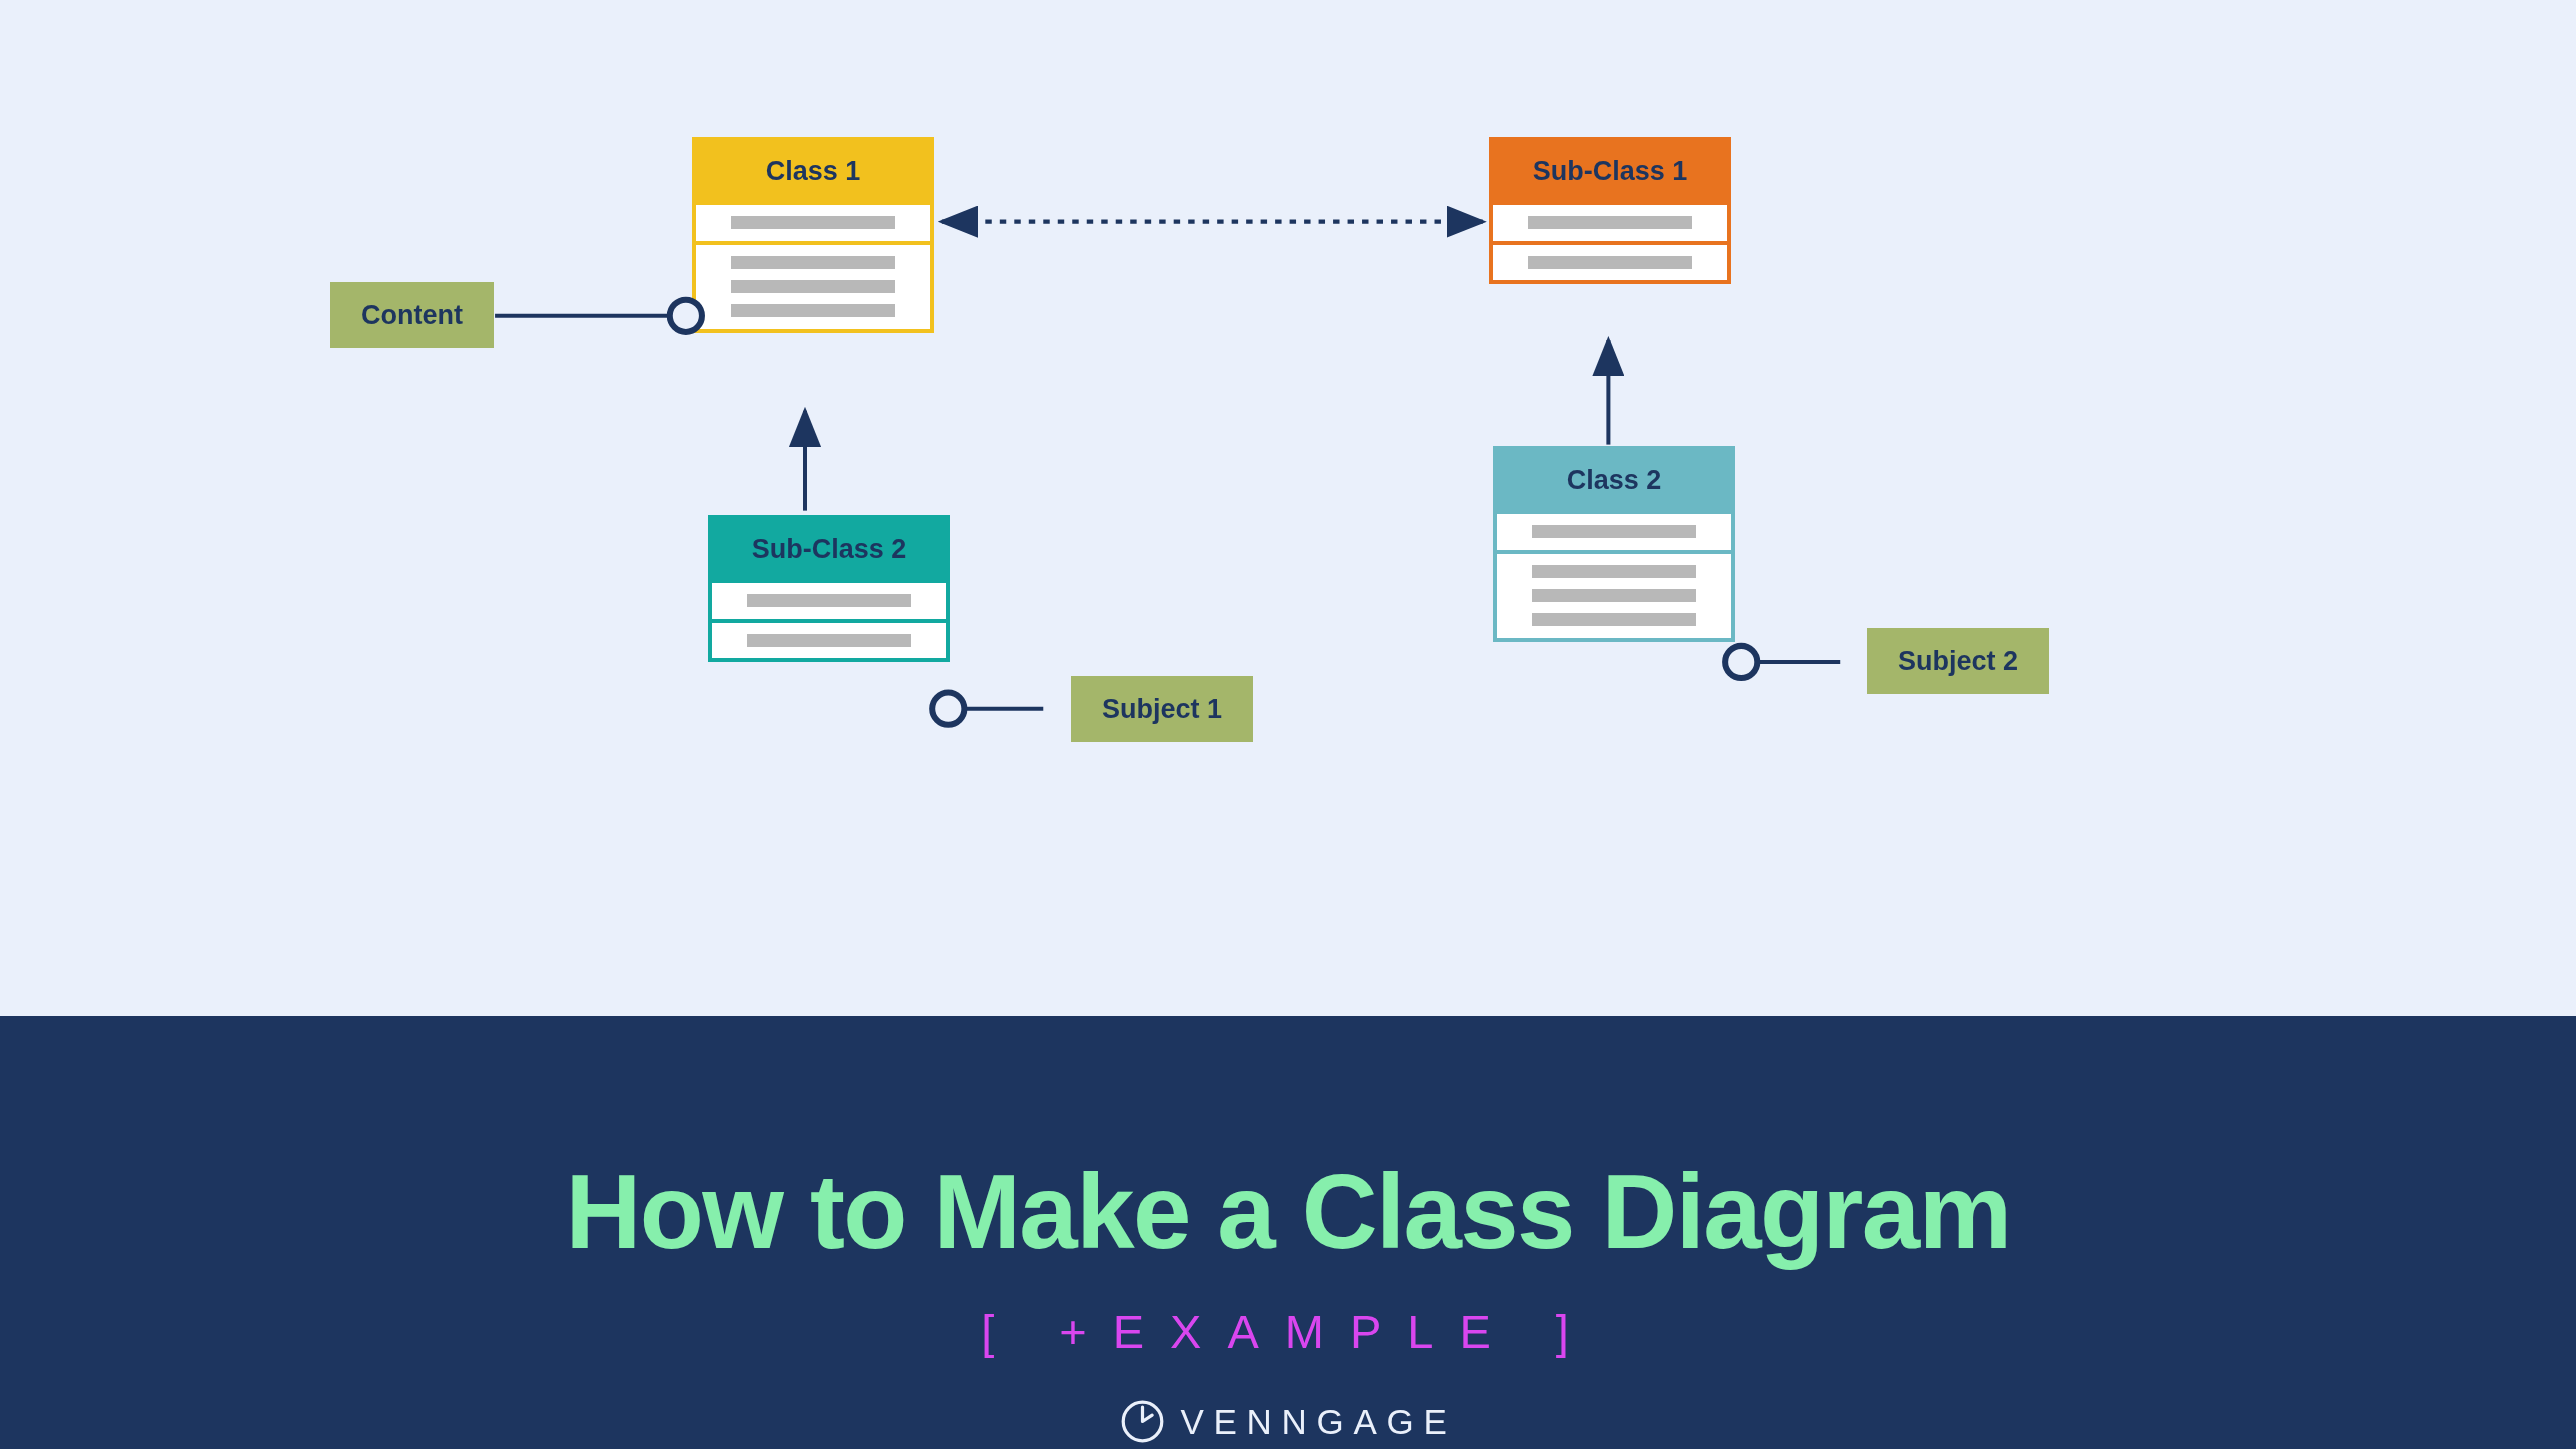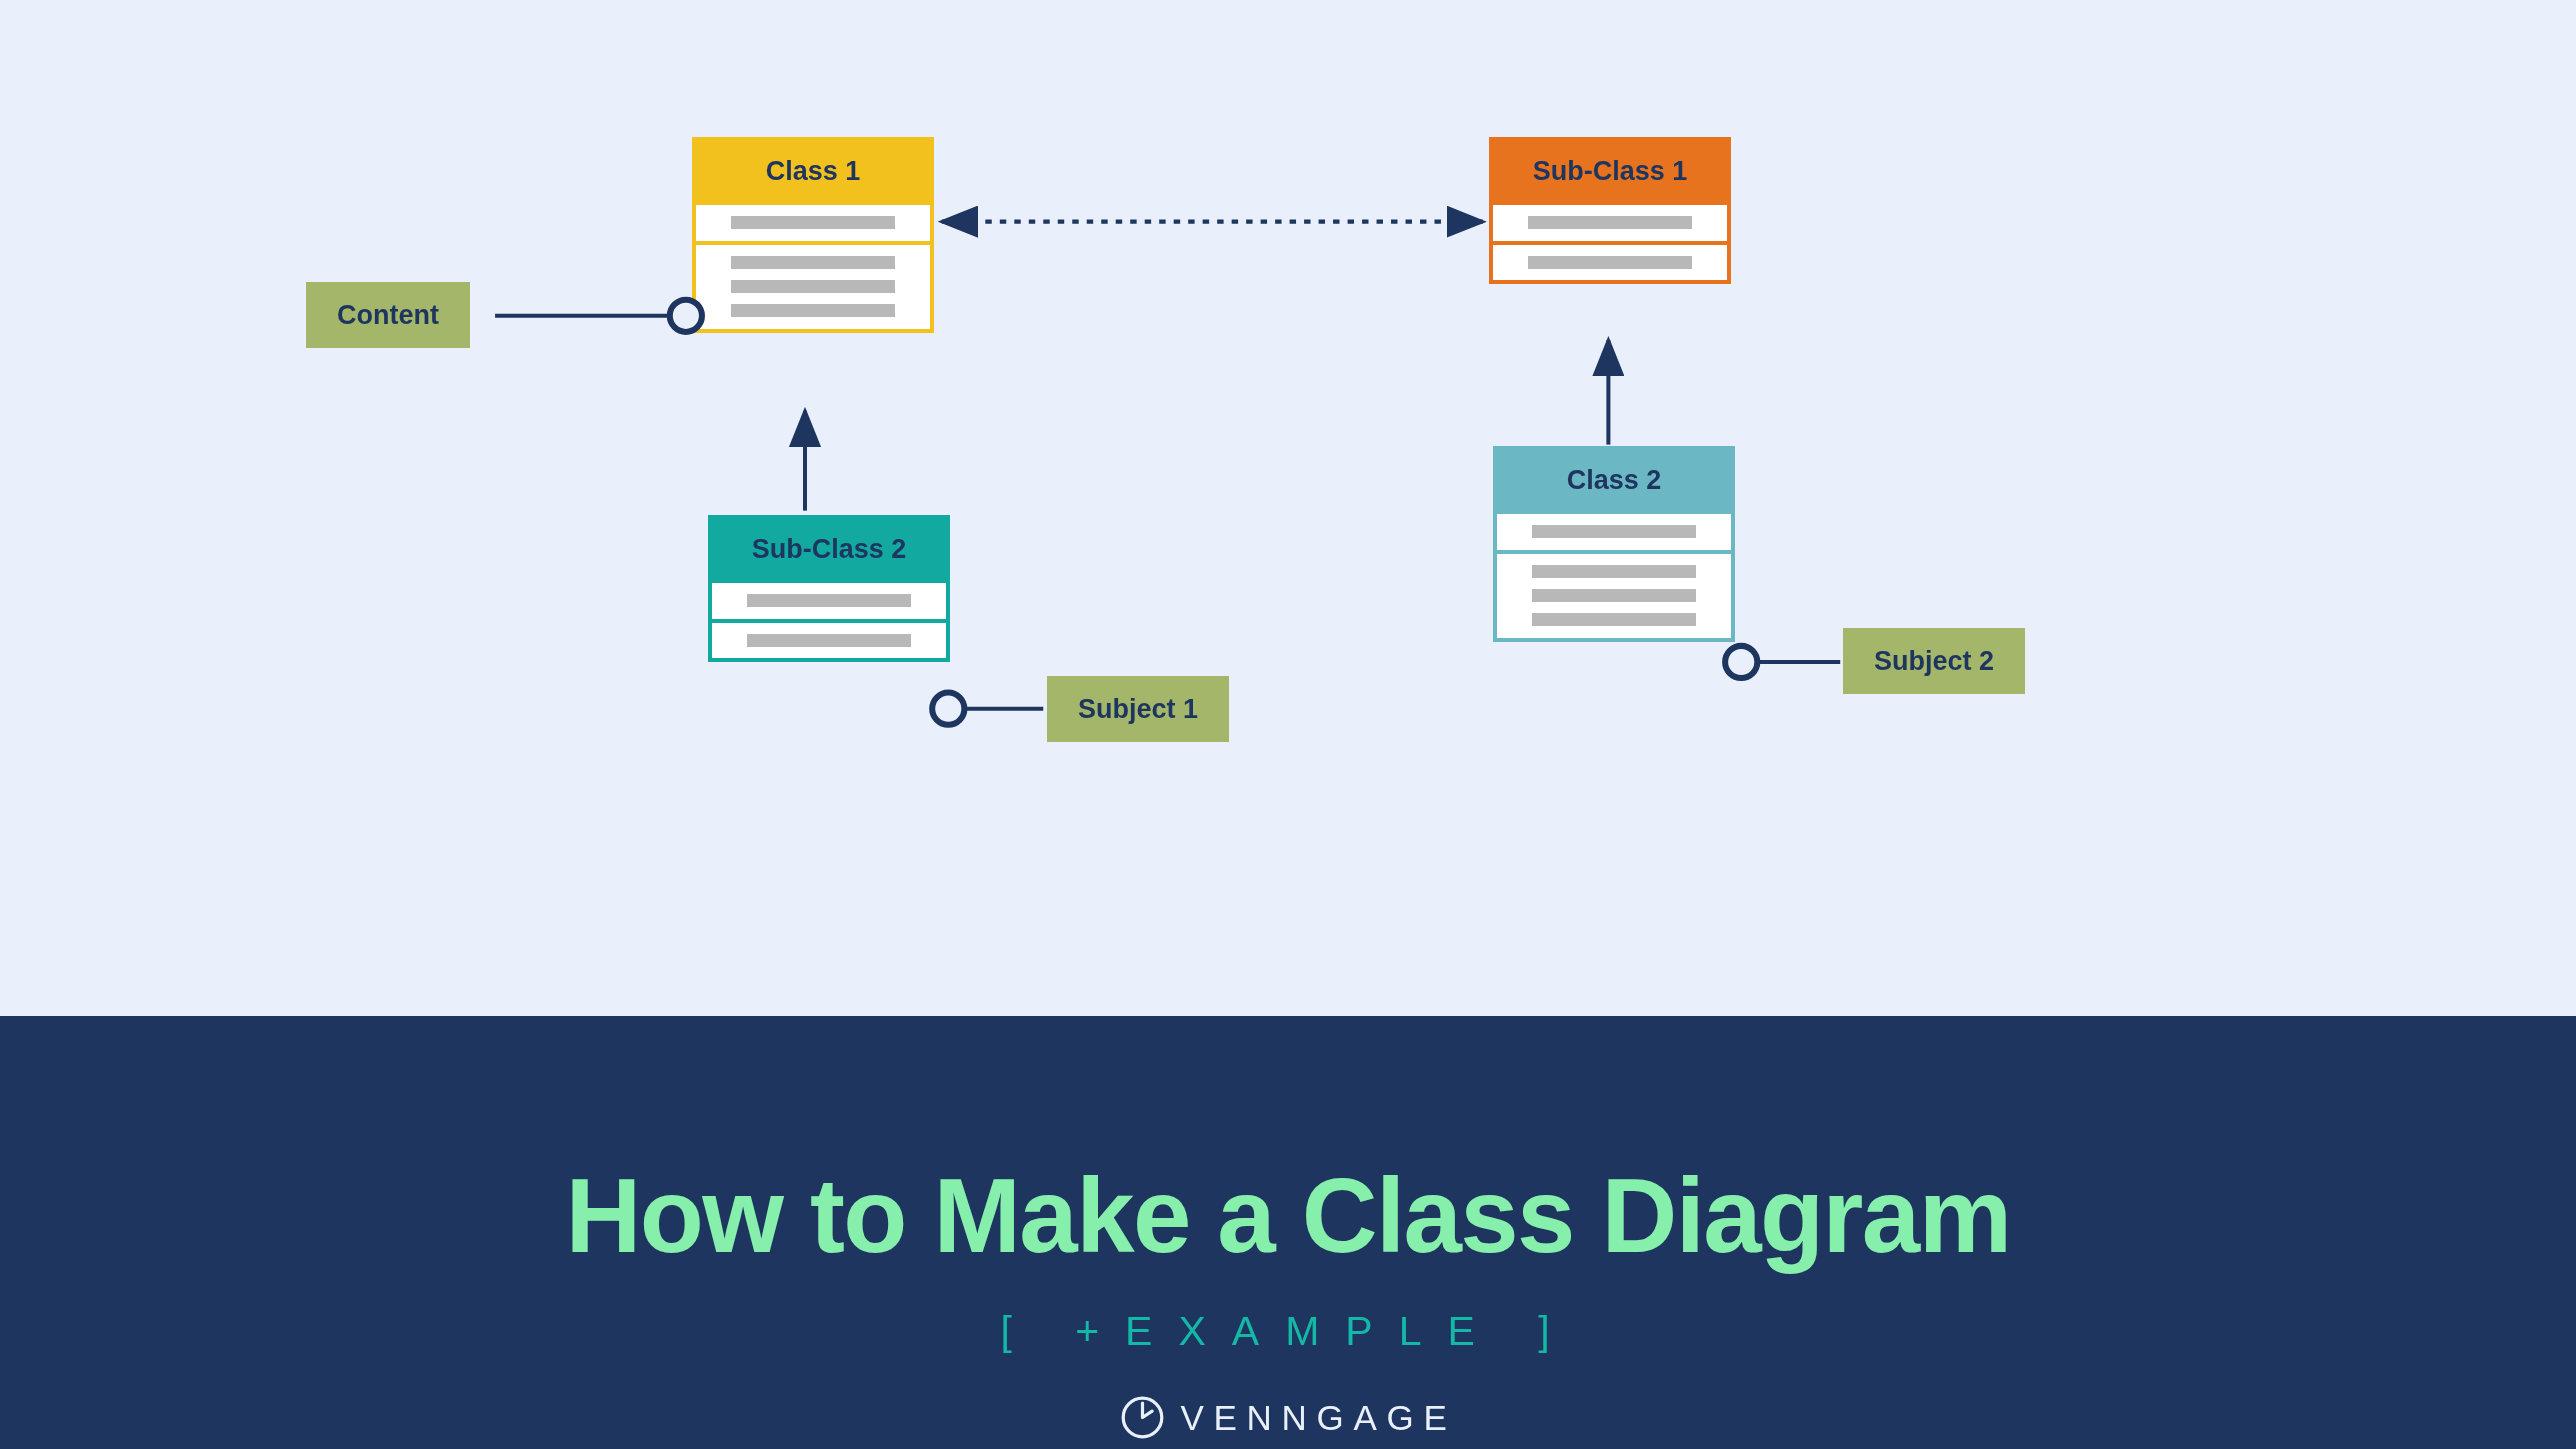--- a/index.html
+++ b/index.html
@@ -26,22 +26,22 @@
       justify-content: center;
       gap: 32px;
     }
     .main-title {
       color: #86efac;
       font-size: 105px;
       font-weight: 800;
       letter-spacing: -1.6px;
     }
     .subtitle {
-      color: #14b8a6;
-      font-size: 41px;
+      color: #d946ef;
+      font-size: 47px;
       font-weight: 400;
       letter-spacing: 26px;
     }
     .brand {
       display: flex;
       align-items: center;
       gap: 16px;
       margin-top: 8px;
     }
     .brand-icon {
@@ -93,20 +93,21 @@
     .box-lightteal .class-header { background: #6bb8c4; }
     .box-lightteal .class-section { border-top: 4.8px solid #6bb8c4; }
     .label-box {
       position: absolute;
       background: #a4b66a;
       color: #1d355f;
       font-weight: 800;
       font-size: 27px;
       padding: 17.7px 31px;
       text-align: center;
+      margin-left: 24px;
     }
     .connector {
       position: absolute;
     }
   </style>
 </head>
 <body>
 
 <div class="top-section">
 

